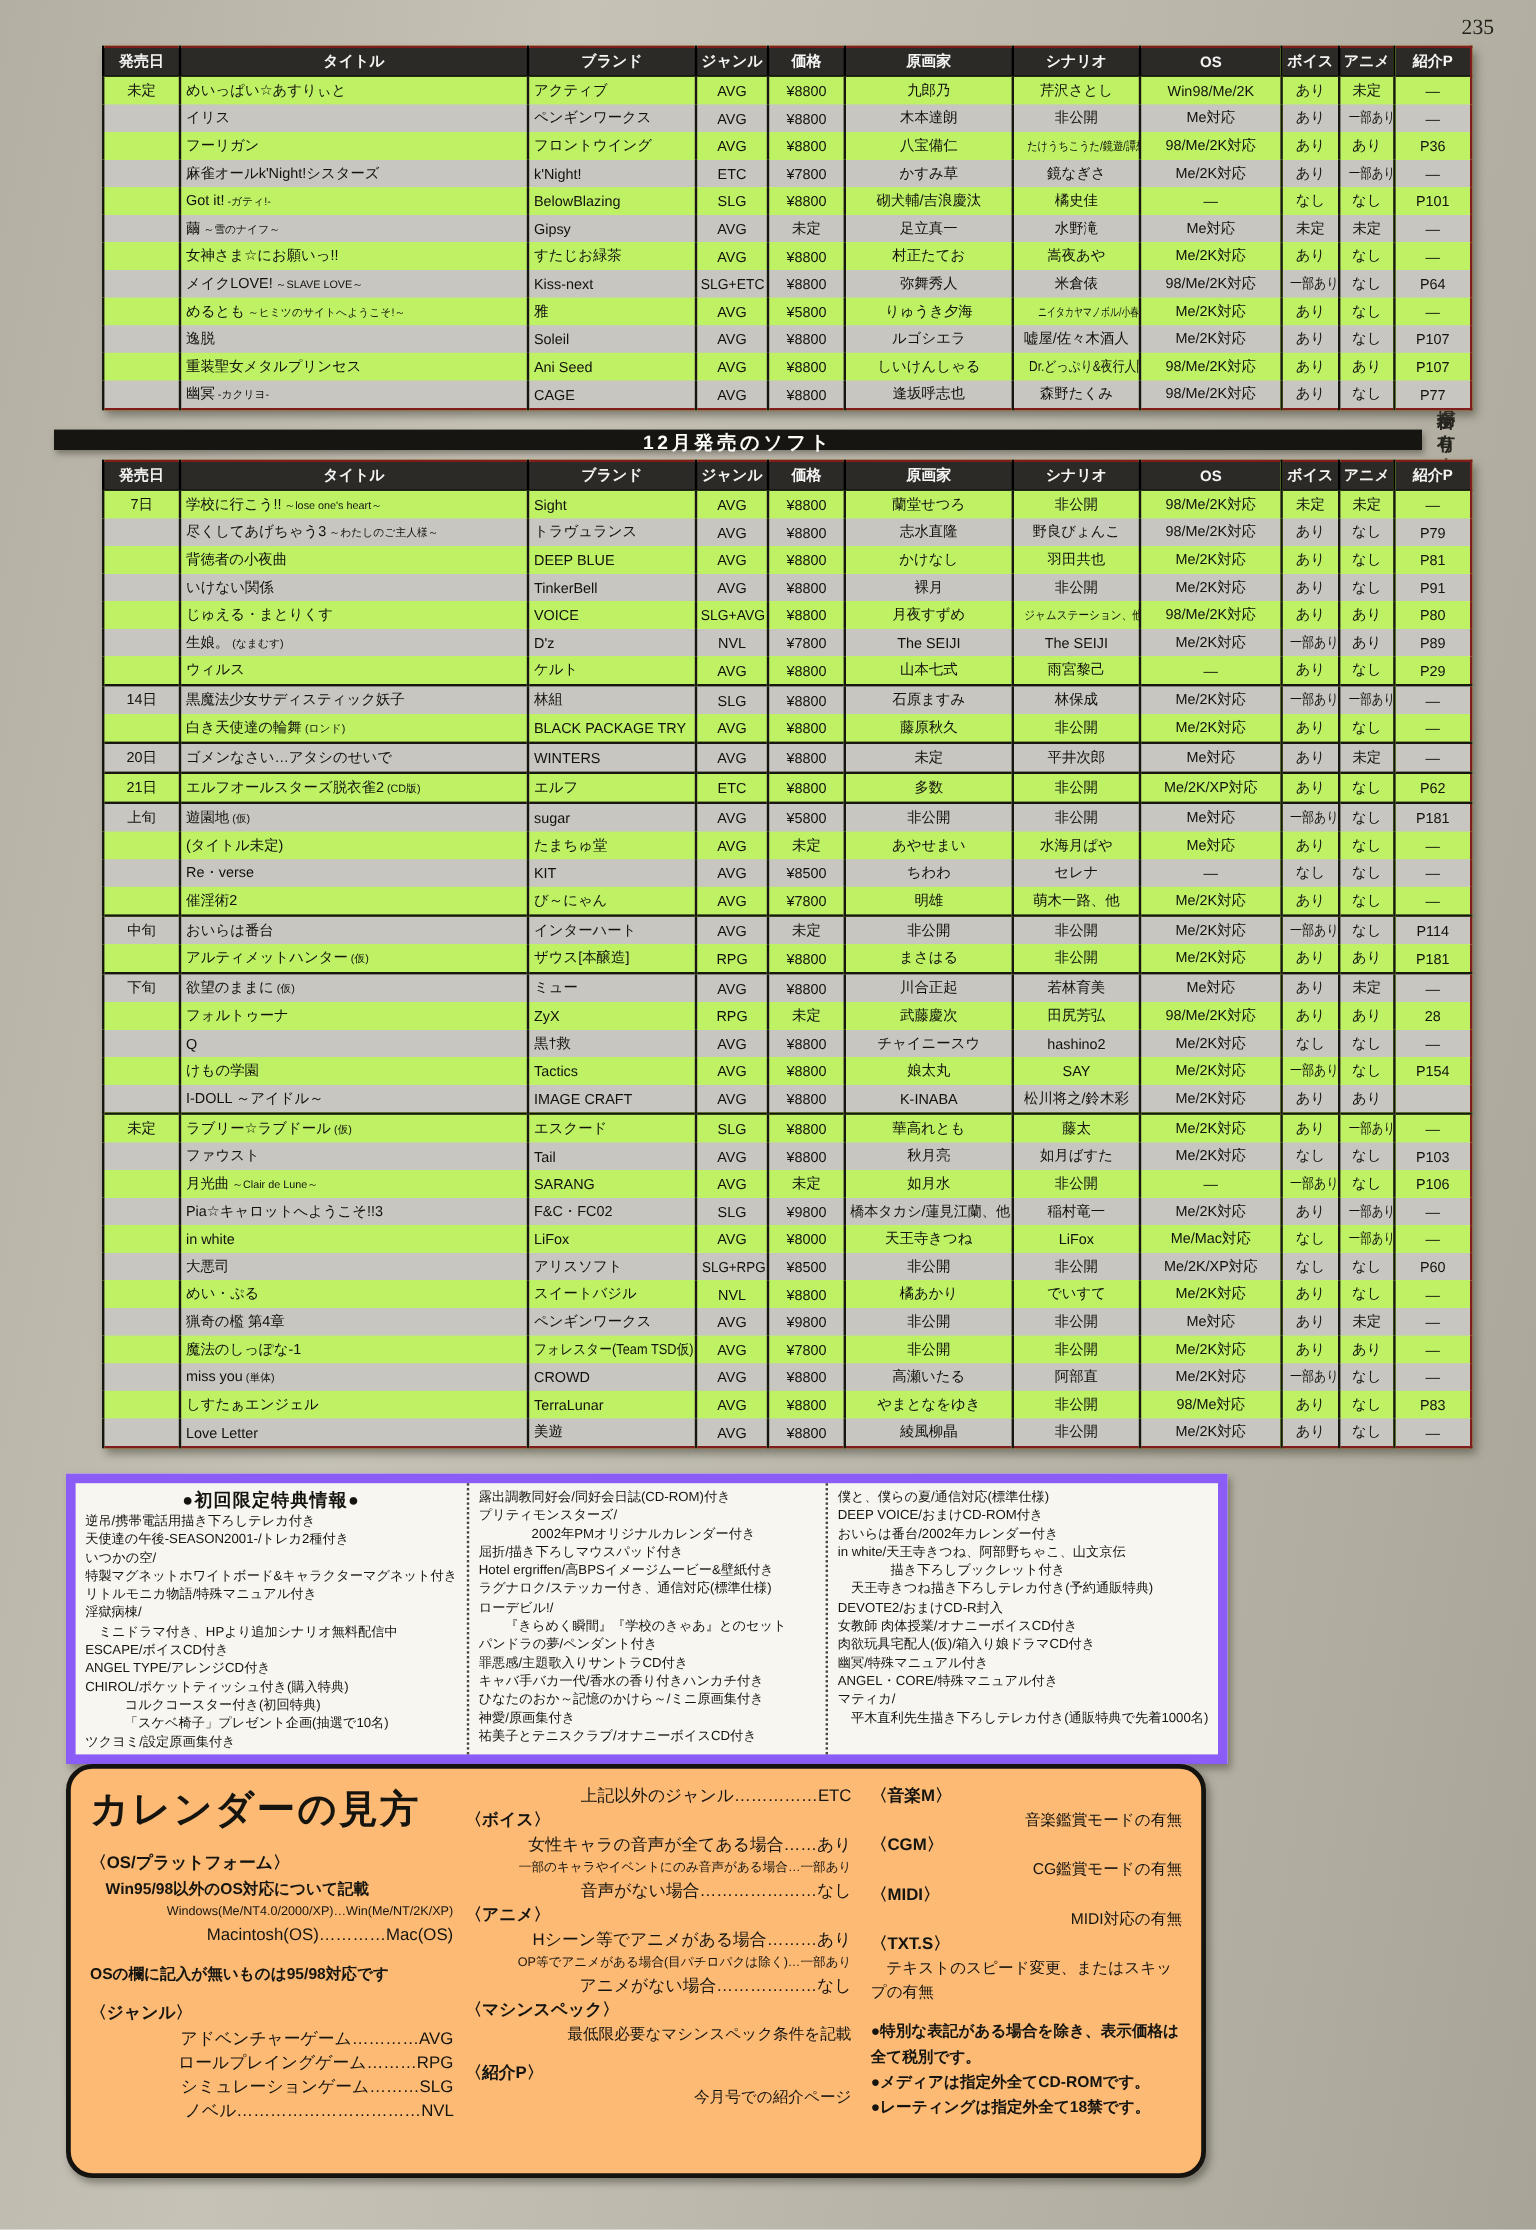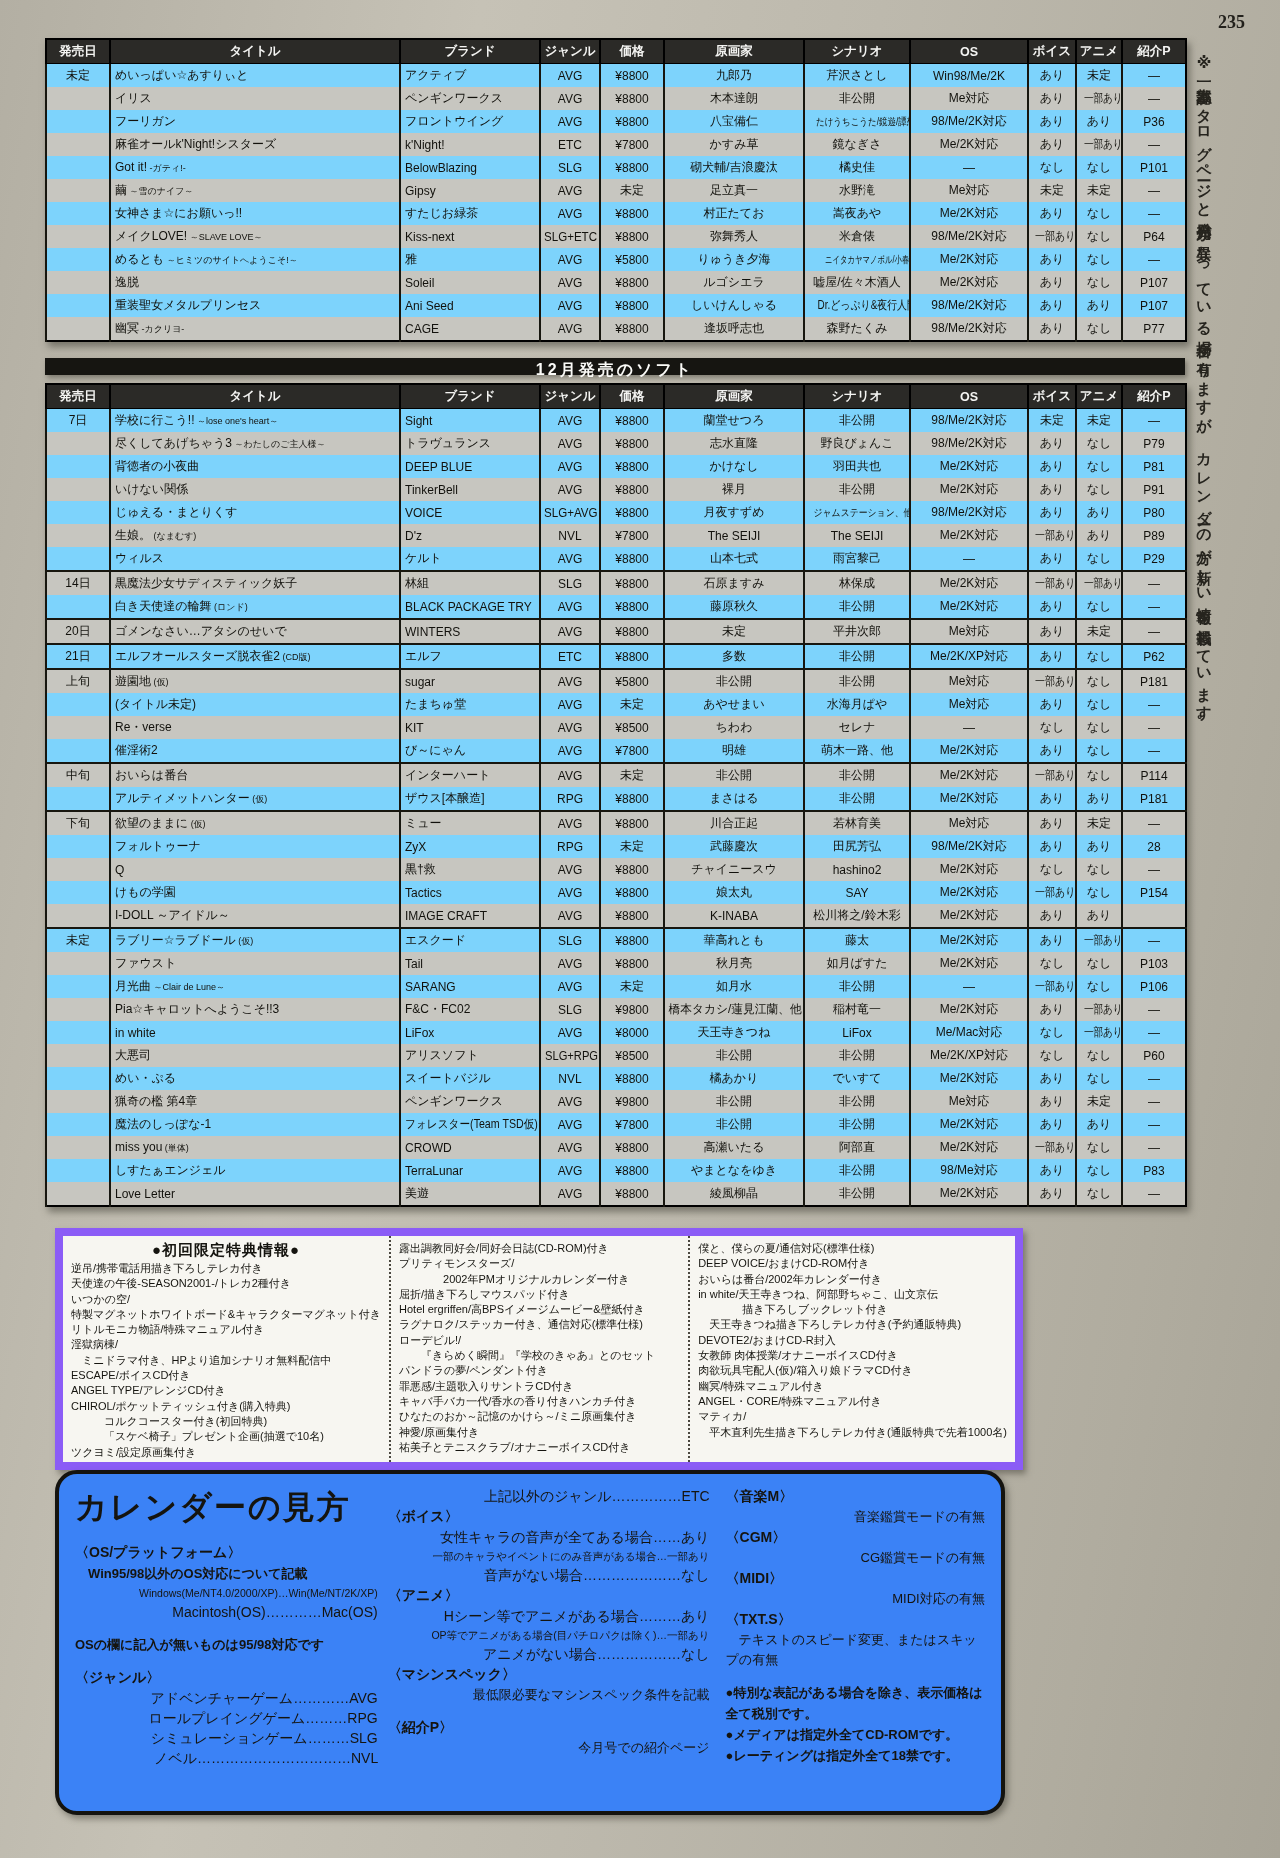--- a/index.html
+++ b/index.html
@@ -2,27 +2,27 @@
 <html><head>
 <meta charset="utf-8">
 <style>
   html,body{margin:0;padding:0;}
   body{
     width:1280px;height:1858px;position:relative;overflow:hidden;
     background:linear-gradient(100deg,#b3afa3 0%,#c6c2b6 30%,#bdb9ad 55%,#b0ac9f 85%,#a8a497 100%);
     font-family:"Liberation Sans","DejaVu Sans",sans-serif;color:#15140f;
   }
   .pageno{position:absolute;top:12px;left:1218px;font-family:"Liberation Serif","DejaVu Serif",serif;
-    font-size:18px;font-weight:bold;color:#23211c;}
+    font-size:18px;font-weight:normal;color:#23211c;}
   .sidenote{position:absolute;top:54px;left:1194px;height:980px;writing-mode:vertical-rl;
     font-size:15px;font-weight:bold;letter-spacing:1.5px;color:#26241e;}
   
   .tblwrap{position:absolute;left:45px;width:1140px;}
-  .rt{border-collapse:collapse;table-layout:fixed;width:1140px;background:#7dd3fc;
-      border:2px solid #000000;box-shadow:3px 5px 7px rgba(68,65,56,.55);}
+  .rt{border-collapse:collapse;table-layout:fixed;width:1140px;background:#bef264;
+      border:2px solid #7f1d1d;box-shadow:3px 5px 7px rgba(68,65,56,.55);margin-left:40px;}
   .rt th{background:#2b2a27;color:#f4f4f2;font-size:12.5px;font-weight:bold;
       padding:3px 0;border:1px solid #000;border-left:2px solid #000;height:17px;white-space:nowrap;overflow:hidden;}
   .rt td{border-left:2px solid #17160f;font-size:12px;height:23px;padding:0 2px;
       white-space:nowrap;overflow:hidden;color:#12110c;}
   .rt tr.alt td{background:#c7c6c0;}
   .rt tr.grp td{border-top:2px solid #17160f;}
   .rt td.l{text-align:left;padding-left:4px;}
   .rt td.c{text-align:center;}
   .ci{display:inline-block;white-space:nowrap;transform-origin:center center;max-width:none;vertical-align:middle;}
   td.l .ci{transform-origin:left center;}
@@ -32,21 +32,21 @@
     color:#fbfbf8;font-size:16px;font-weight:bold;text-align:center;line-height:23px;
     letter-spacing:3px;box-shadow:2px 3px 5px rgba(68,65,56,.5);}
   
   .bonus{position:absolute;left:55px;top:1228px;width:952px;height:226px;background:#f7f6f1;
     border:8px solid #8b5cf6;display:flex;box-shadow:3px 4px 6px rgba(68,65,56,.5);}
   .bonus-col{flex:1;padding:5px 8px 2px 8px;}
   .bonus-col + .bonus-col{border-left:2px dotted #4a473f;}
   .b-title{font-size:15px;font-weight:bold;text-align:center;letter-spacing:1px;margin-bottom:1px;}
   .b-line{font-size:11px;line-height:15.3px;white-space:pre;overflow:hidden;}
   
-  .legend{position:absolute;left:55px;top:1470px;width:950px;height:345px;background:#3b82f6;
+  .legend{position:absolute;left:55px;top:1470px;width:950px;height:345px;background:#fdba74;
     border:4px solid #14130f;border-radius:22px;padding:12px 16px;box-sizing:border-box;
     display:flex;box-shadow:3px 4px 6px rgba(68,65,56,.5);}
   .lg-col{display:flex;flex-direction:column;}
   .lg-c1{width:315px;}
   .lg-c2{width:335px;padding:0 10px;}
   .lg-c3{width:270px;padding-left:6px;}
   .lg-title{font-size:32px;font-weight:bold;letter-spacing:2px;margin:0 0 12px 0;}
   .lg-h{font-size:14px;font-weight:bold;line-height:21px;}
   .lg-b{font-size:13px;font-weight:bold;line-height:21px;}
   .lg-n{font-size:13px;line-height:20px;}

